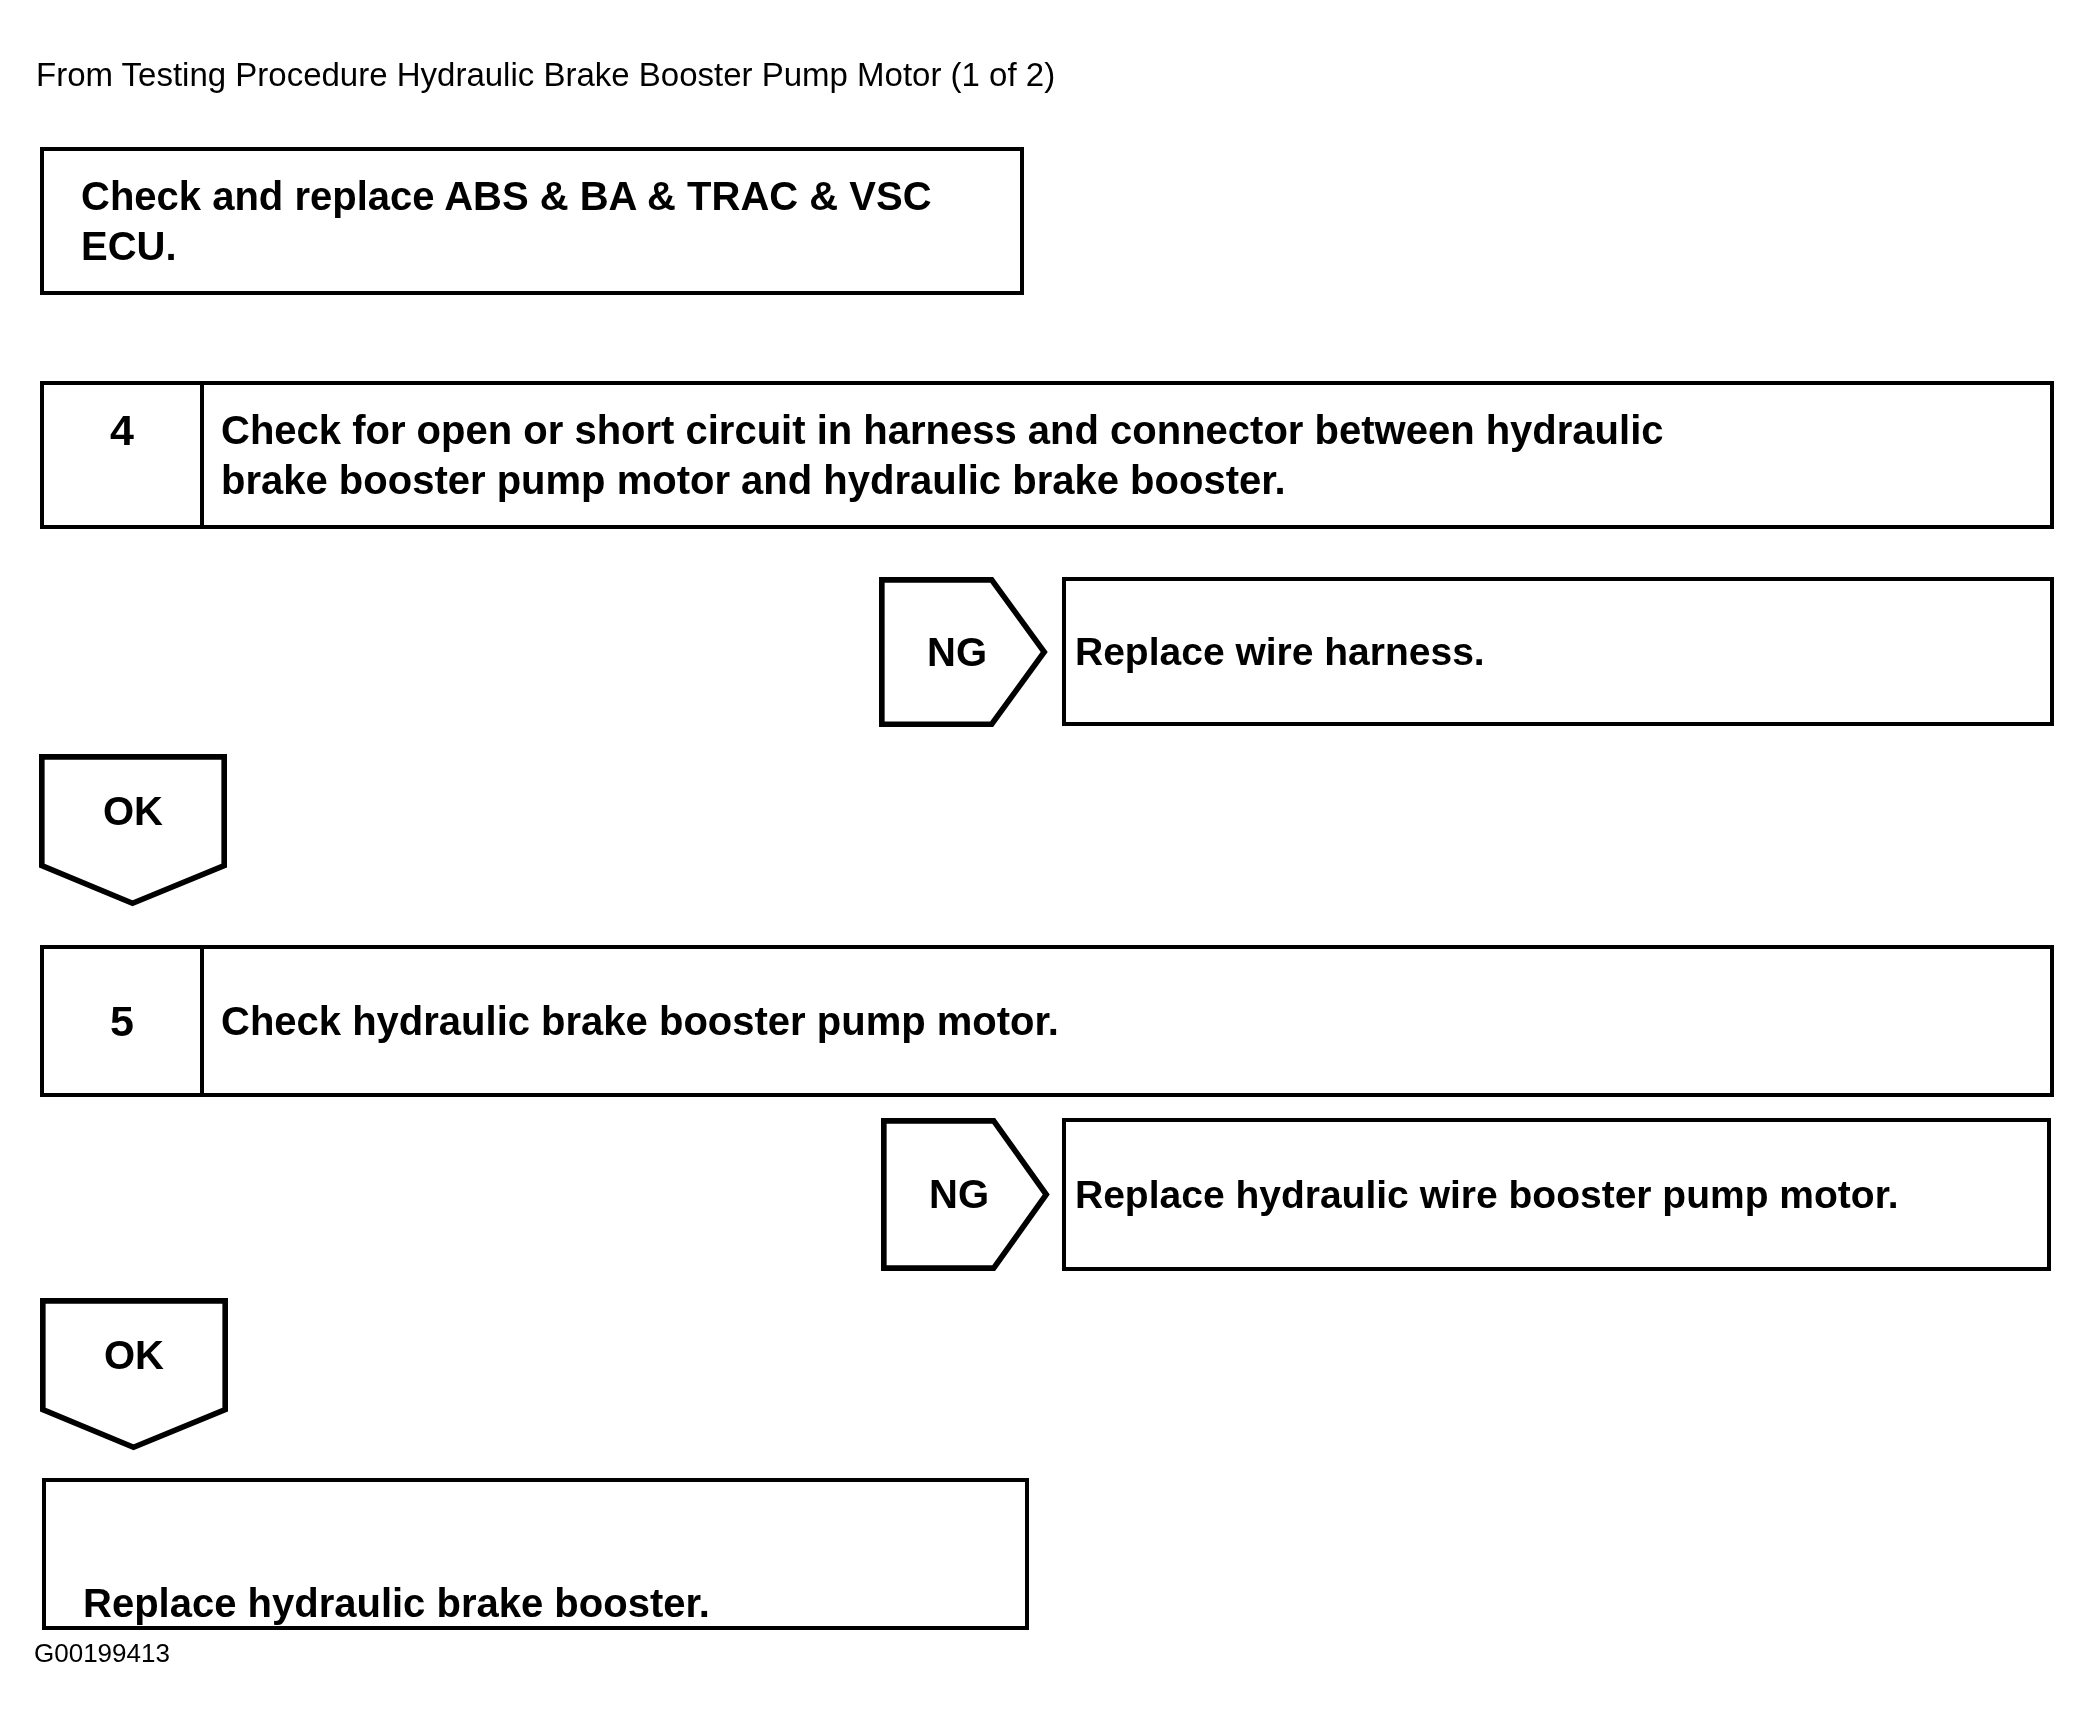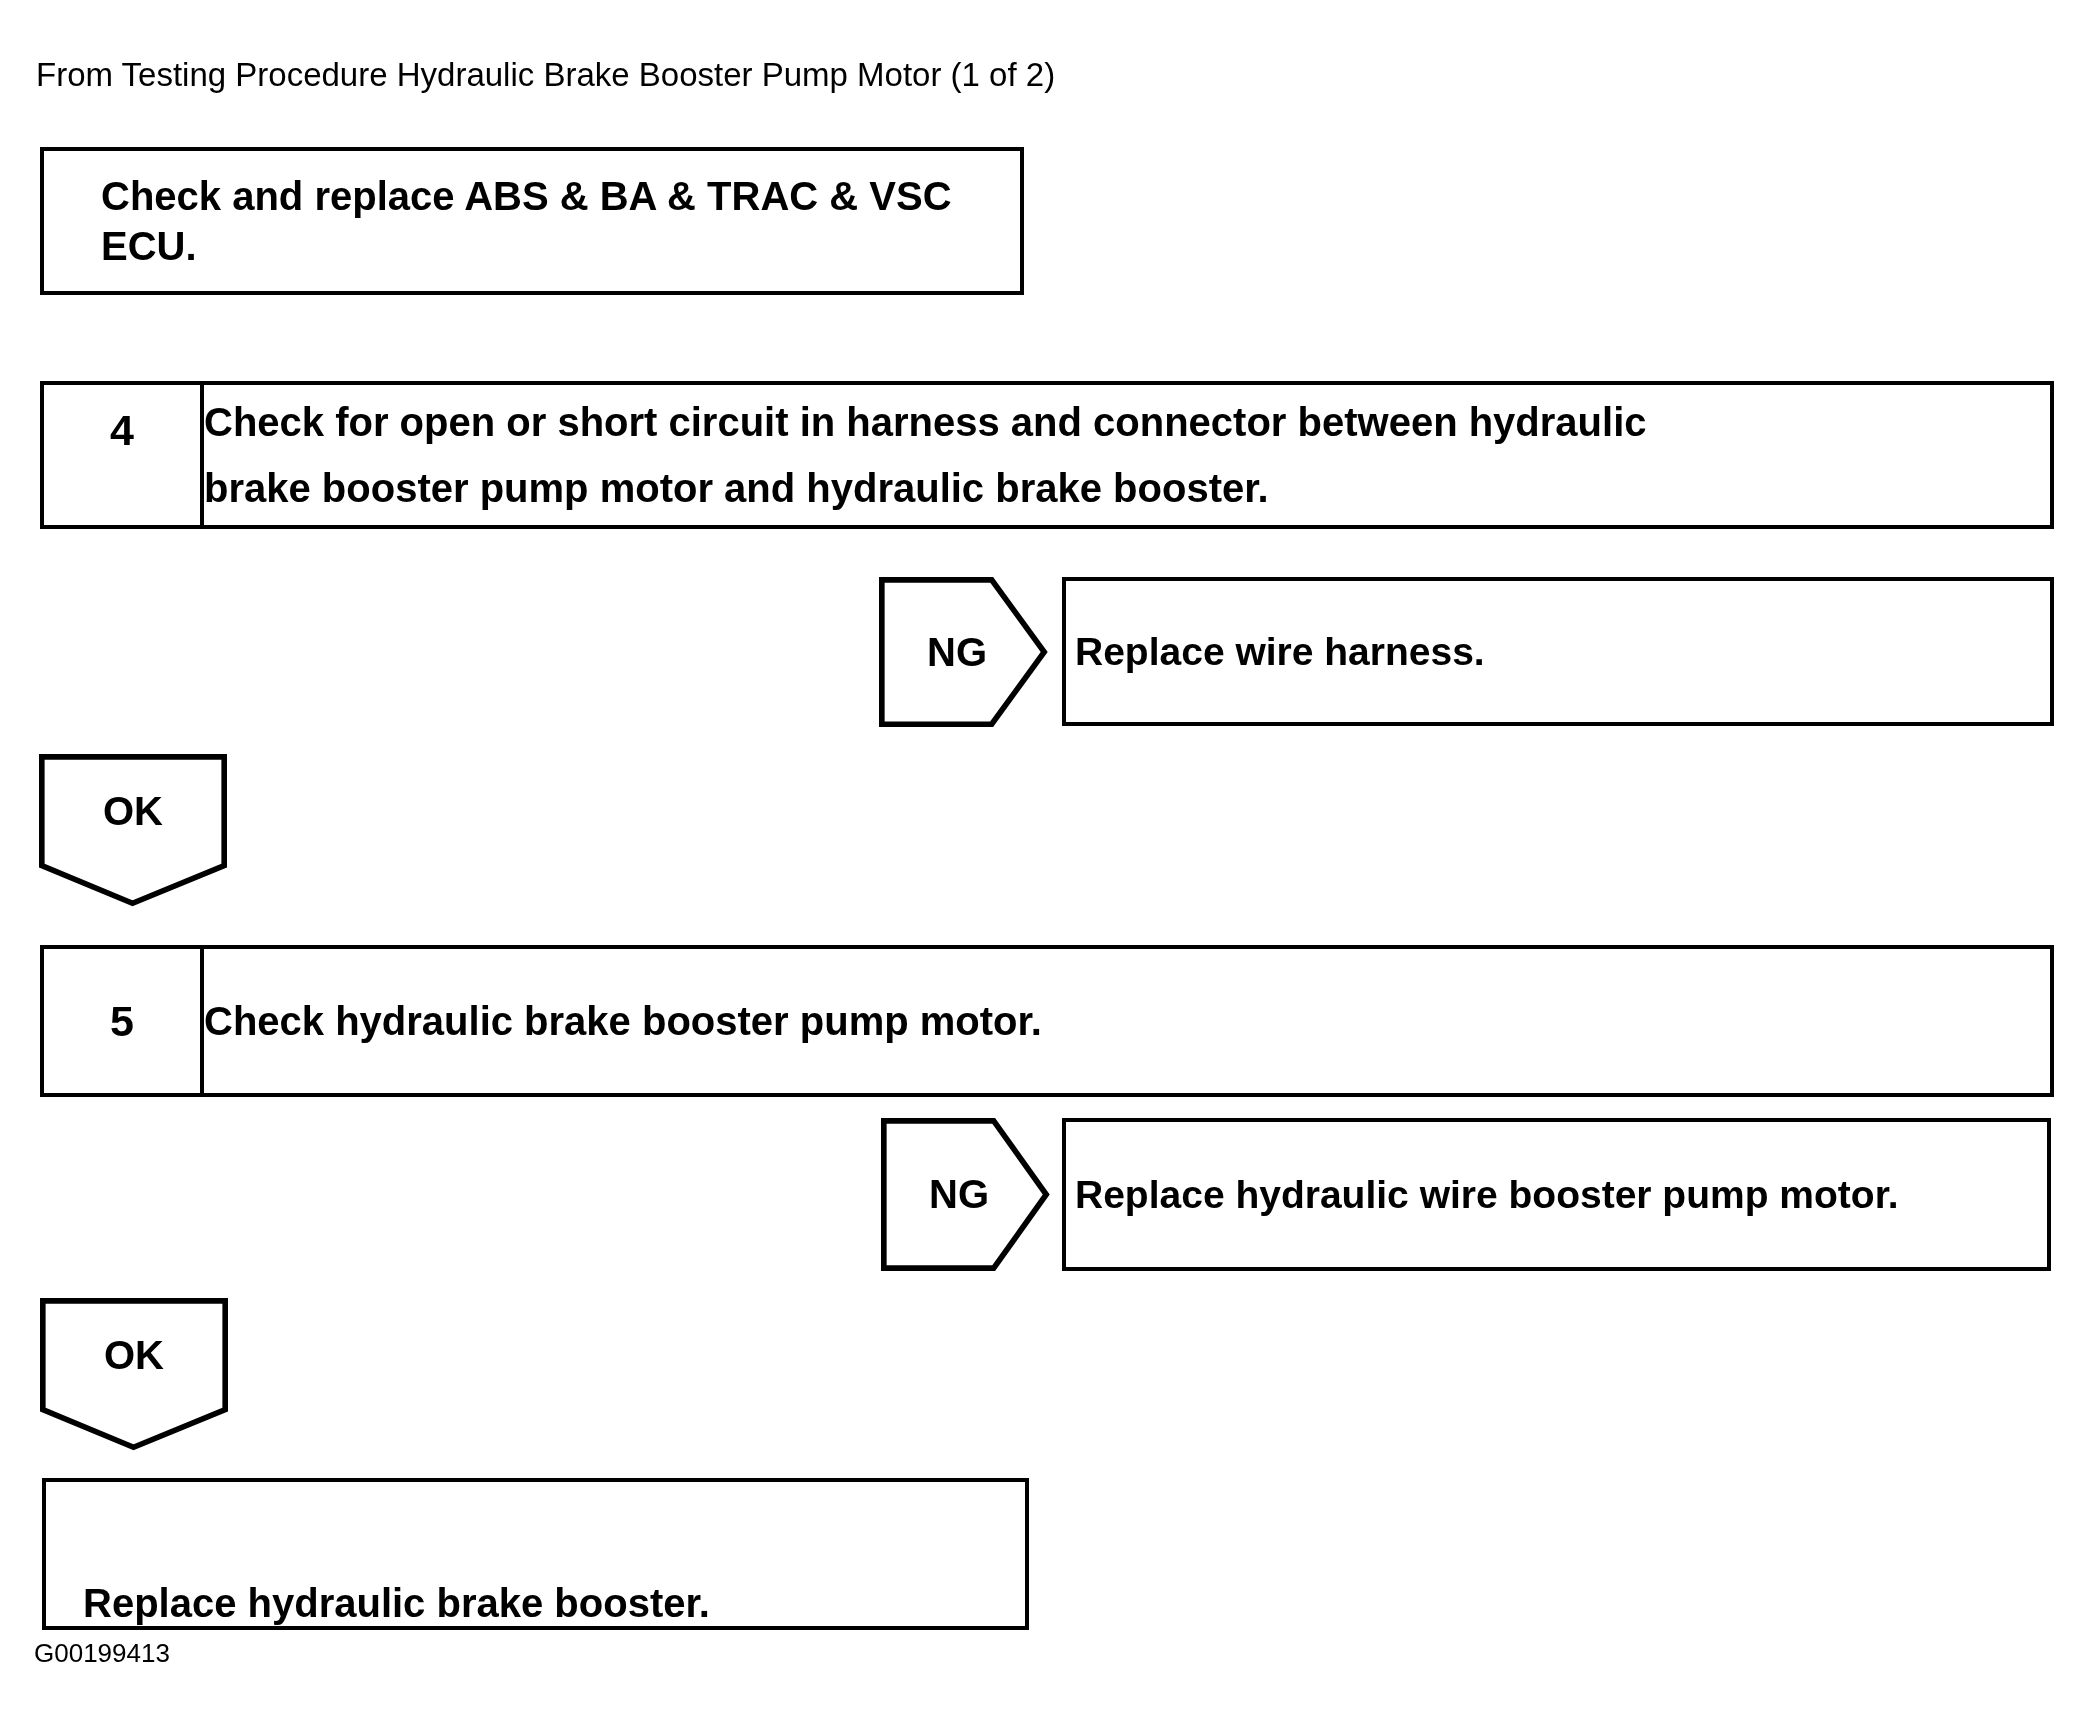--- a/index.html
+++ b/index.html
@@ -10,36 +10,36 @@
     font-family:"Liberation Sans", sans-serif;
     overflow:hidden;
   }
   .abs { position:absolute; box-sizing:border-box; }
   .title { left:36px; top:56px; font-size:33px; font-weight:400; white-space:nowrap; }
   .box { border:4.7px solid var(--ink); background:var(--paper); }
   .ft  { font-weight:700; font-size:40px; }
 
   
   .entry { left:40px; top:147px; width:984px; height:148px; display:flex; align-items:center; }
-  .entry .box-text { padding-left:37px; line-height:50px; white-space:pre-line;margin-left:20px; }
+  .entry .box-text { padding-left:37px; line-height:50px; white-space:pre-line; }
 
   
   .step { left:40px; width:2014px; display:flex; }
   .step4 { top:381px; height:148px; }
   .step5 { top:945px; height:152px; }
   .num-cell {
     width:156px; flex:0 0 156px; border-right:4.7px solid var(--ink);
     display:flex; align-items:center; justify-content:center;
     font-weight:700; font-size:43px;
   }
   .pad-first-line { padding-bottom:49px; }
   .step-text {
     flex:1; display:flex; align-items:center;
-    padding-right:28px;
-    line-height:66px; white-space:pre-line;border-radius:31px;
+    padding-left:17px; padding-right:28px;
+    line-height:50px; white-space:pre-line;border-radius:31px;
   }
 
   
   .ng { width:169px; }
   .ng1 { left:879px; top:577px; height:150px; }
   .ng2 { left:881px; top:1118px; height:153px; }
   .ng svg, .ok svg { position:absolute; left:0; top:0; width:100%; height:100%; display:block; }
   .ng-label {
     position:absolute; left:0; top:0; width:116px; height:100%;
     display:flex; align-items:center; justify-content:center;padding-left:20px;

